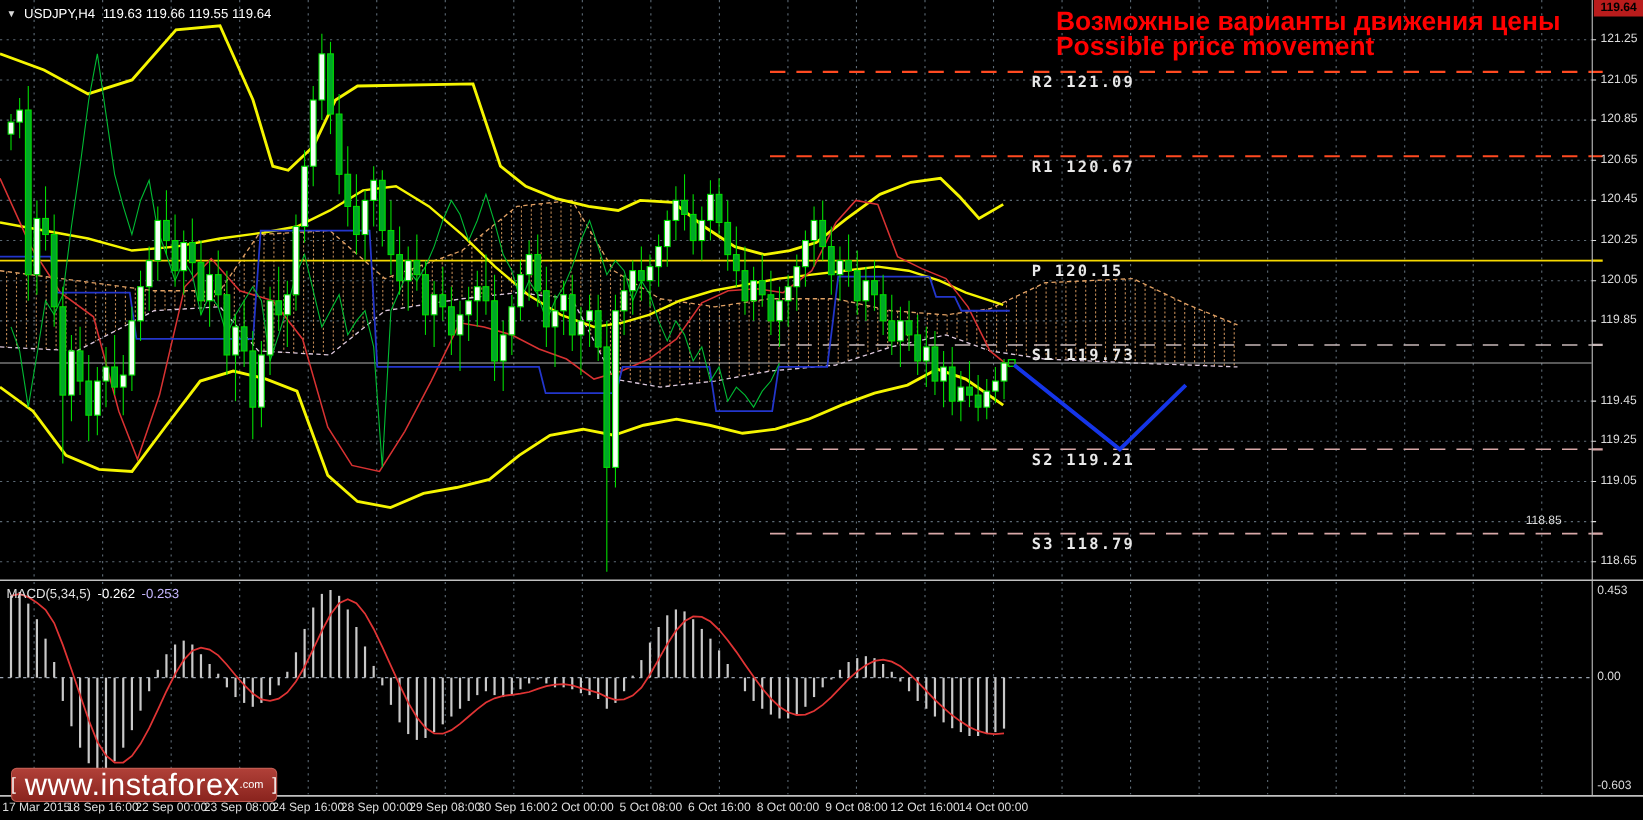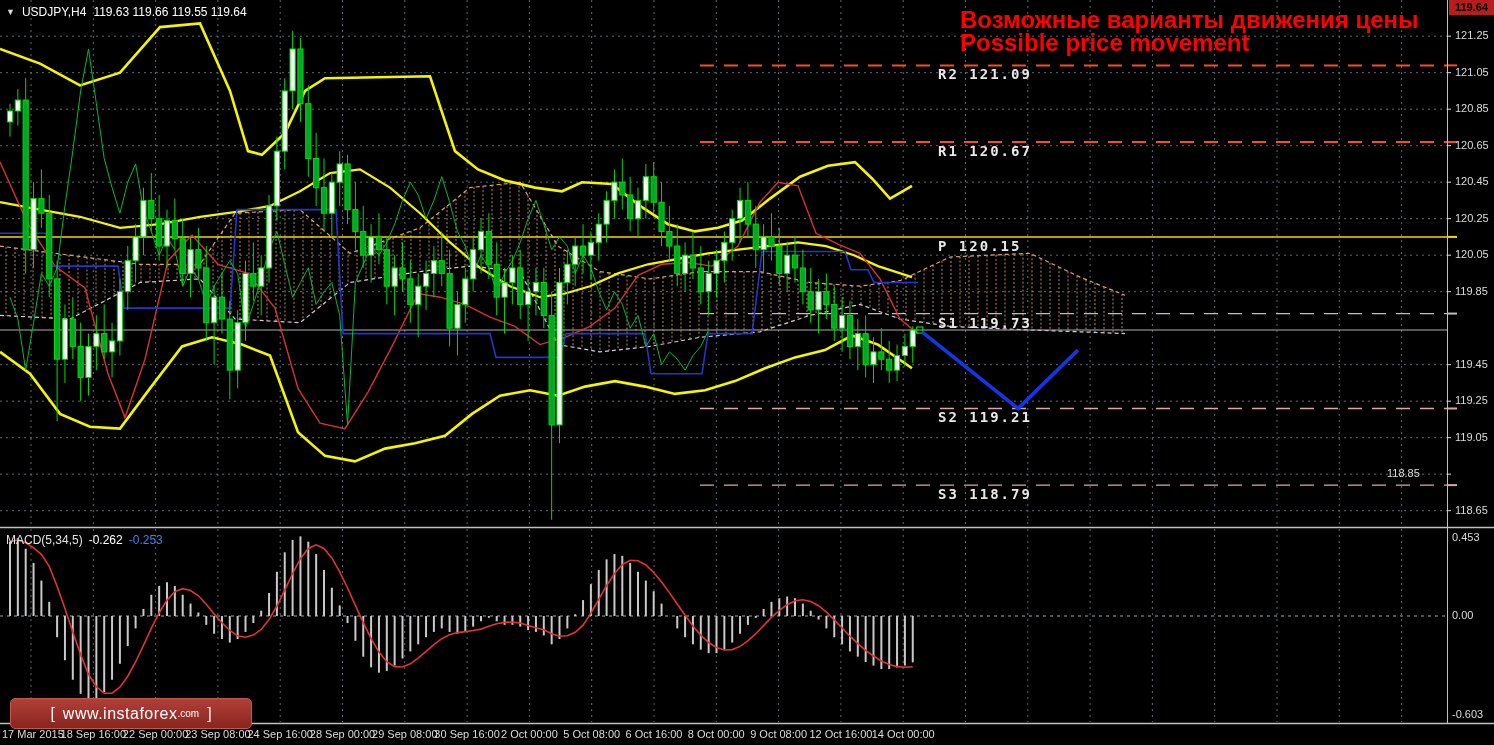--- a/index.html
+++ b/index.html
@@ -5,31 +5,31 @@
   html,body{margin:0;padding:0;background:#000;}
   #screen{position:relative;width:1494px;height:745px;background:#000;overflow:hidden;
           font-family:"Liberation Sans",sans-serif;}
   #chart-svg{position:absolute;left:0;top:0;}
   .ovl{position:absolute;white-space:nowrap;}
   #title-bar{left:6px;top:5px;color:#ffffff;font-size:12px;display:flex;align-items:center;gap:7px;}
   #title-tri{color:#d8d8d8;font-size:9px;}
   #annotation{left:960px;top:8px;width:440px;font-weight:bold;font-size:24px;line-height:23px;}
   #macd-label{left:6px;top:533px;font-size:12px;color:#e2e2e2;}
   #macd-label .v1{color:#ffffff;margin-left:6px;}
-  #macd-label .v2{color:#3b82f6;margin-left:6px;}
+  #macd-label .v2{color:#c4b5fd;margin-left:6px;}
   .ax-lbl{position:absolute;font-size:11px;color:#dcdcdc;}
   #cur-tag{position:absolute;left:1449px;width:45px;height:15px;background:#b91c1c;color:#000;
            font-size:11px;font-weight:bold;text-align:center;line-height:15px;}
   .t-lbl{position:absolute;top:728px;font-size:11px;color:#dcdcdc;transform:translateX(-50%);}
   .t-lbl.first{transform:none;}
   #logo{left:10px;top:698px;width:240px;height:29px;border-radius:5px;
         background:linear-gradient(#b04038,#8a241e);border:1px solid #c05a50;
         color:#fff;display:flex;align-items:center;justify-content:center;}
   #logo .br{font-size:16px;margin:0 8px;opacity:.95;}
-  #logo .main{font-size:16px;letter-spacing:.5px;text-align:right;}
+  #logo .main{font-size:28px;letter-spacing:.5px;text-align:right;}
   #logo .tld{font-size:10px;}
 </style>
 </head>
 <body>
 
 <div id="screen">
   <svg id="chart-svg" width="1494" height="745">
       <line x1="31" y1="0" x2="31" y2="526" stroke="#5d6a75" stroke-width="1" stroke-dasharray="2,4"></line>
       <line x1="31" y1="529" x2="31" y2="722" stroke="#5d6a75" stroke-width="1" stroke-dasharray="2,4"></line>
       <line x1="93.3" y1="0" x2="93.3" y2="526" stroke="#5d6a75" stroke-width="1" stroke-dasharray="2,4"></line>

